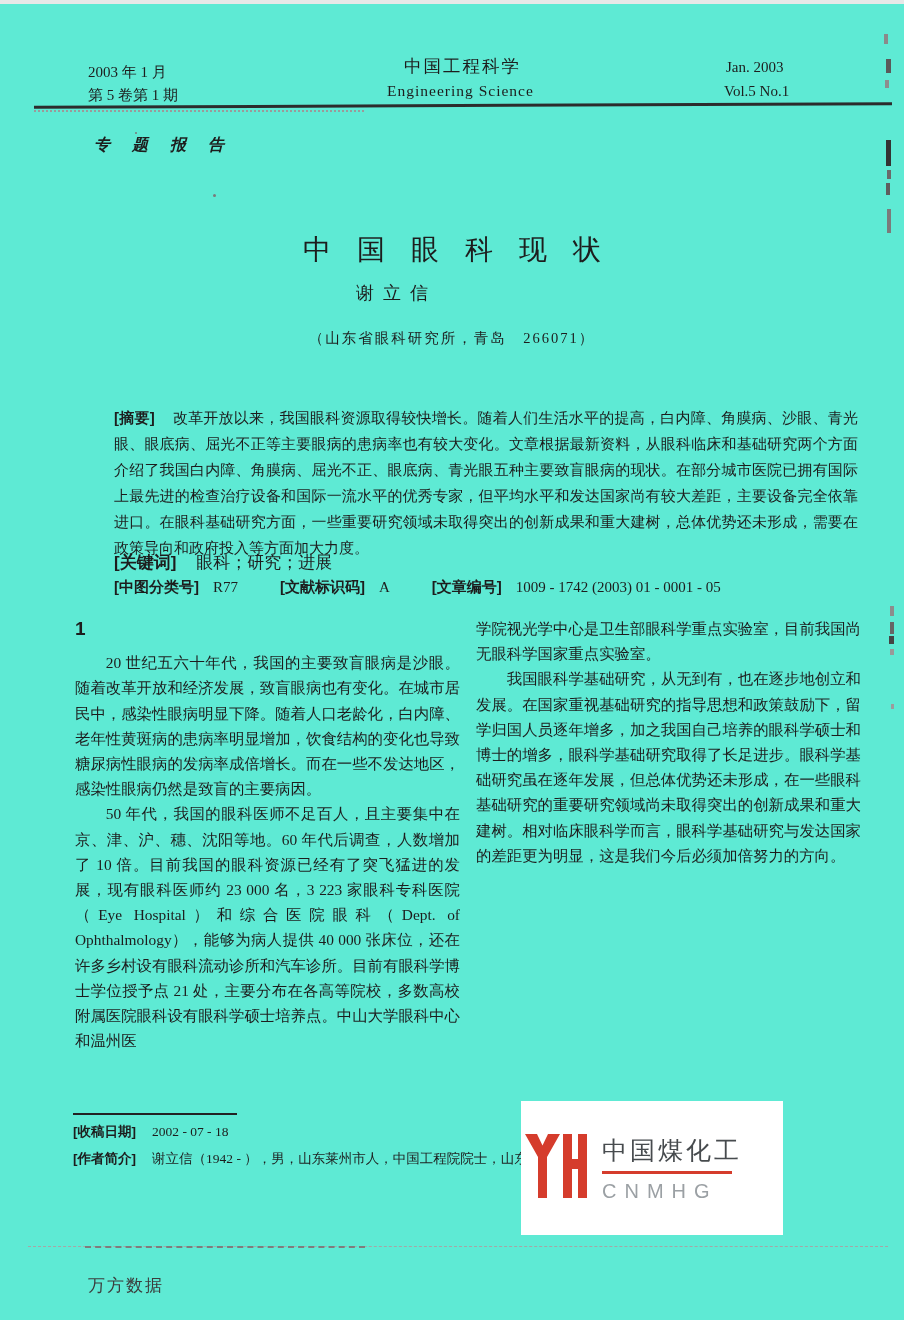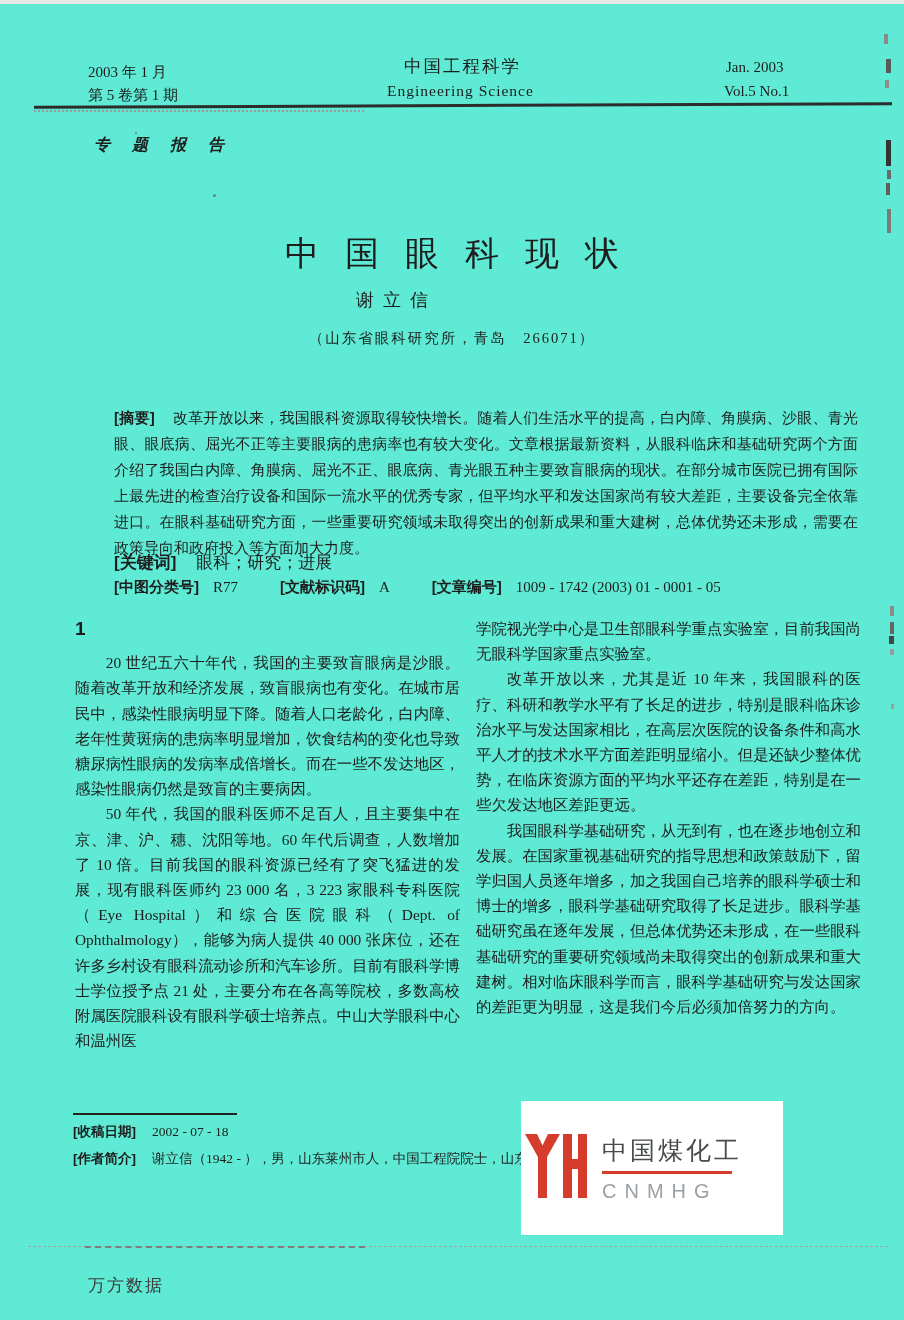--- a/index.html
+++ b/index.html
@@ -10,22 +10,22 @@
   }
   .abs { position:absolute; }
   
   .hd-small { font-size:15px; line-height:22px; }
   .journal-cn { font-size:17.5px; letter-spacing:2px; }
   .journal-en { font-size:15.5px; letter-spacing:1px; }
   .hrule { left:34px; top:100px; width:858px; height:3px; background:#2c2c2c; transform:rotate(-0.25deg); }
   .hrule2 { left:34px; top:106px; width:330px; border-top:2px dotted #9a9a9a; }
   .col-label { left:94px; top:131px; font-size:16px; letter-spacing:9px; font-style:italic; font-weight:bold; }
   
-  .title { left:0; top:227px; width:904px; text-align:center; font-size:34px; letter-spacing:26px; text-indent:26px; }
-  .author { left:0; top:284px; width:784px; text-align:center; font-size:18px; letter-spacing:9px; text-indent:9px; }
+  .title { left:0; top:227px; width:904px; text-align:center; font-size:28px; letter-spacing:26px; text-indent:26px; }
+  .author { left:0; top:277px; width:784px; text-align:center; font-size:18px; letter-spacing:9px; text-indent:9px; }
   .affil  { left:0; top:325px; width:904px; text-align:center; font-size:14.5px; letter-spacing:2px; }
   
   .meta-label { font-family:"Liberation Sans","DejaVu Sans",sans-serif; font-weight:bold; }
   .abstract { left:114px; top:401px; width:744px; font-size:15px; line-height:26px; text-align:justify; }
   .abstract .meta-label { margin-right:18px; }
   .kw-row  { left:114px; top:547px; font-size:17px; }
   .kw-row .val { margin-left:20px; }
   .clc-row { left:114px; top:574px; font-size:15px; }
   .clc-row .val { margin-left:14px; }
   .clc-row .gap { margin-left:42px; }
@@ -93,21 +93,20 @@
   <div class="abs cols">
     <div class="col">
       <div class="sec-head">
         <span>1</span>
       </div>
       <p>20 世纪五六十年代，我国的主要致盲眼病是沙眼。随着改革开放和经济发展，致盲眼病也有变化。在城市居民中，感染性眼病明显下降。随着人口老龄化，白内障、老年性黄斑病的患病率明显增加，饮食结构的变化也导致糖尿病性眼病的发病率成倍增长。而在一些不发达地区，感染性眼病仍然是致盲的主要病因。</p>
       <p>50 年代，我国的眼科医师不足百人，且主要集中在京、津、沪、穗、沈阳等地。60 年代后调查，人数增加了 10 倍。目前我国的眼科资源已经有了突飞猛进的发展，现有眼科医师约 23 000 名，3 223 家眼科专科医院（Eye Hospital）和综合医院眼科（Dept. of Ophthalmology），能够为病人提供 40 000 张床位，还在许多乡村设有眼科流动诊所和汽车诊所。目前有眼科学博士学位授予点 21 处，主要分布在各高等院校，多数高校附属医院眼科设有眼科学硕士培养点。中山大学眼科中心和温州医</p>
     </div>
     <div class="col">
       <p class="cont">学院视光学中心是卫生部眼科学重点实验室，目前我国尚无眼科学国家重点实验室。</p>
-      <p>改革开放以来，尤其是近 10 年来，我国眼科的医疗、科研和教学水平有了长足的进步，特别是眼科临床诊治水平与发达国家相比，在高层次医院的设备条件和高水平人才的技术水平方面差距明显缩小。但是还缺少整体优势，在临床资源方面的平均水平还存在差距，特别是在一些欠发达地区差距更远。</p>
       <p>我国眼科学基础研究，从无到有，也在逐步地创立和发展。在国家重视基础研究的指导思想和政策鼓励下，留学归国人员逐年增多，加之我国自己培养的眼科学硕士和博士的增多，眼科学基础研究取得了长足进步。眼科学基础研究虽在逐年发展，但总体优势还未形成，在一些眼科基础研究的重要研究领域尚未取得突出的创新成果和重大建树。相对临床眼科学而言，眼科学基础研究与发达国家的差距更为明显，这是我们今后必须加倍努力的方向。</p>
     </div>
   </div>
 
   <div class="abs fn-rule"></div>
   <div class="abs fn-line fn1">
     <span class="meta-label">[收稿日期]</span><span class="val">2002 - 07 - 18</span>
   </div>
   <div class="abs fn-line fn2">
     <span class="meta-label">[作者简介]</span><span class="val">谢立信（1942 - ），男，山东莱州市人，中国工程院院士，山东省眼</span>

